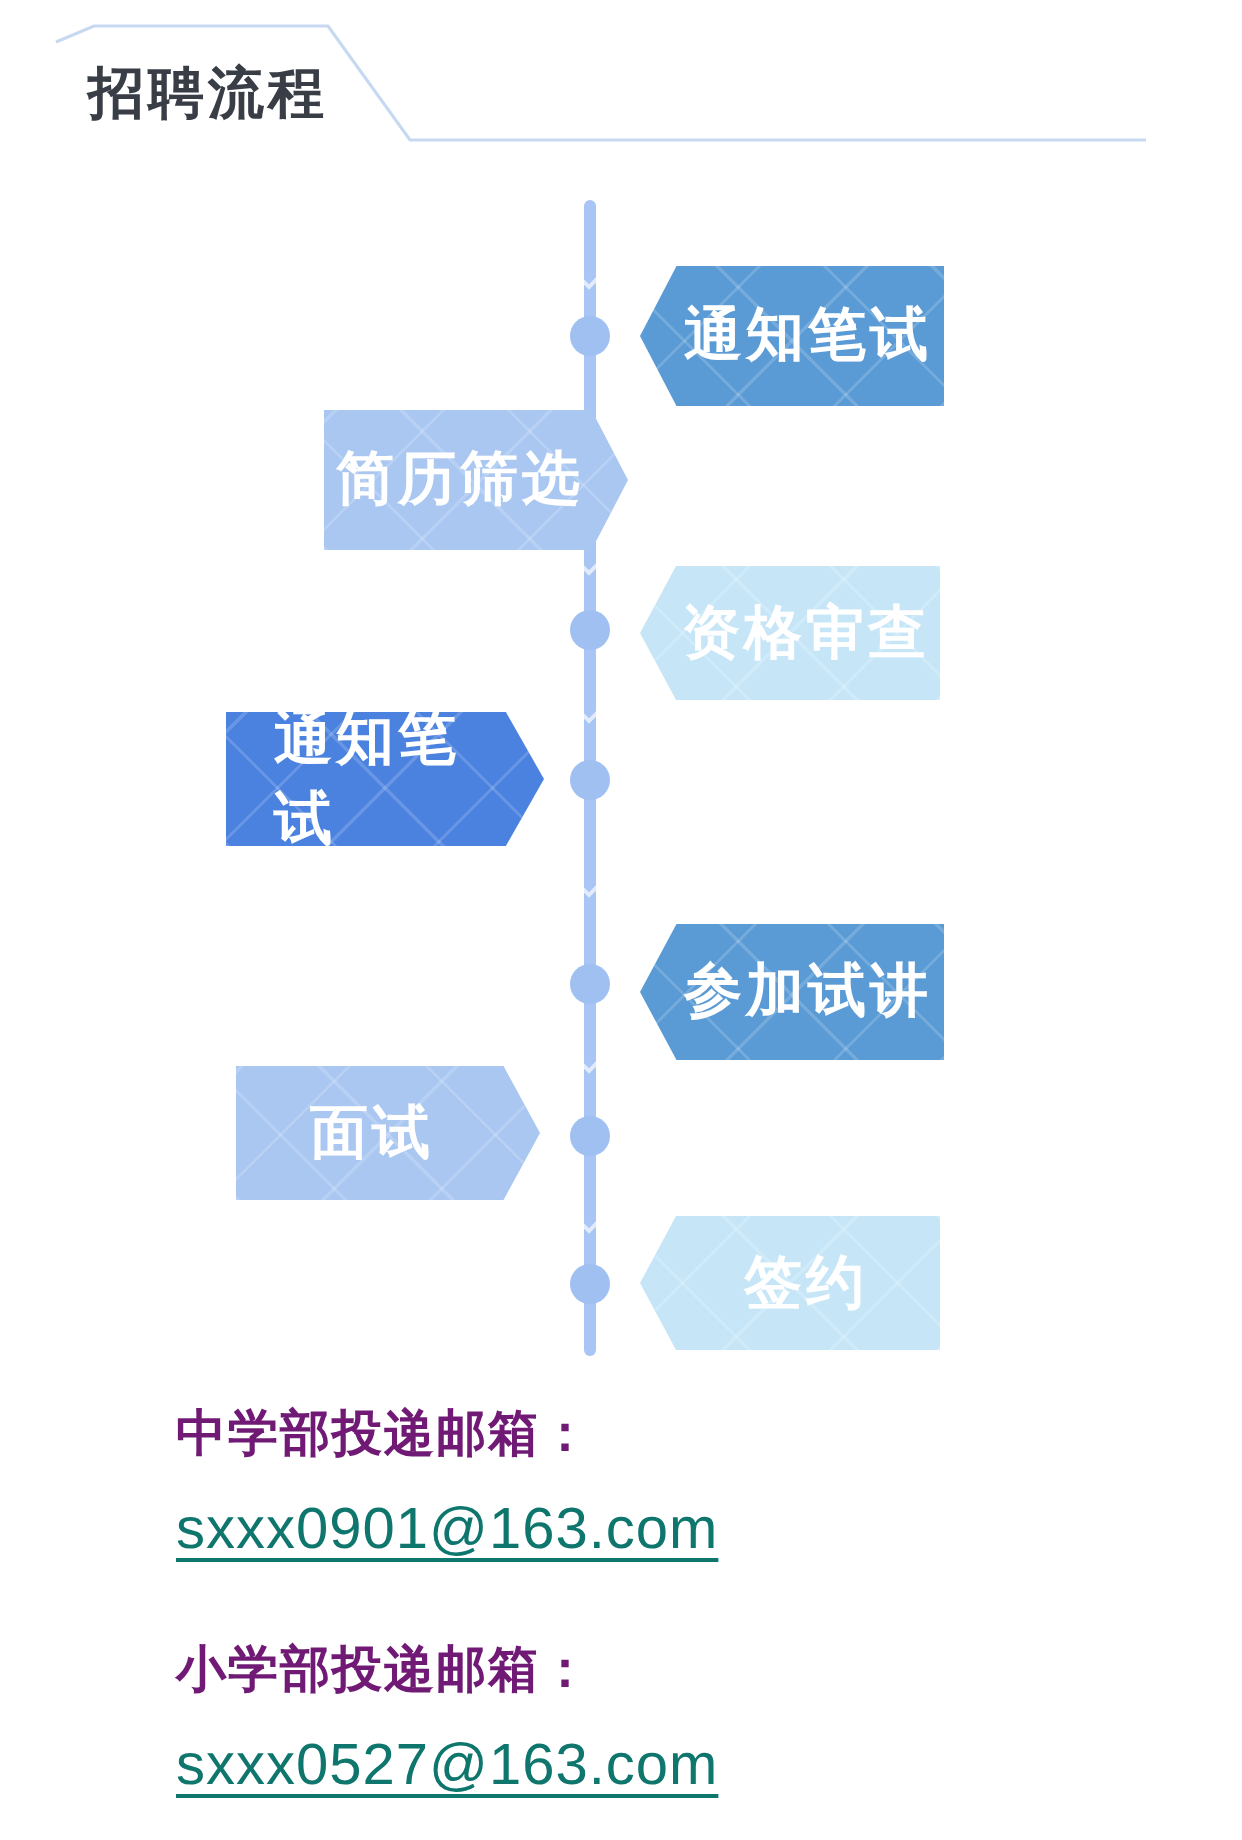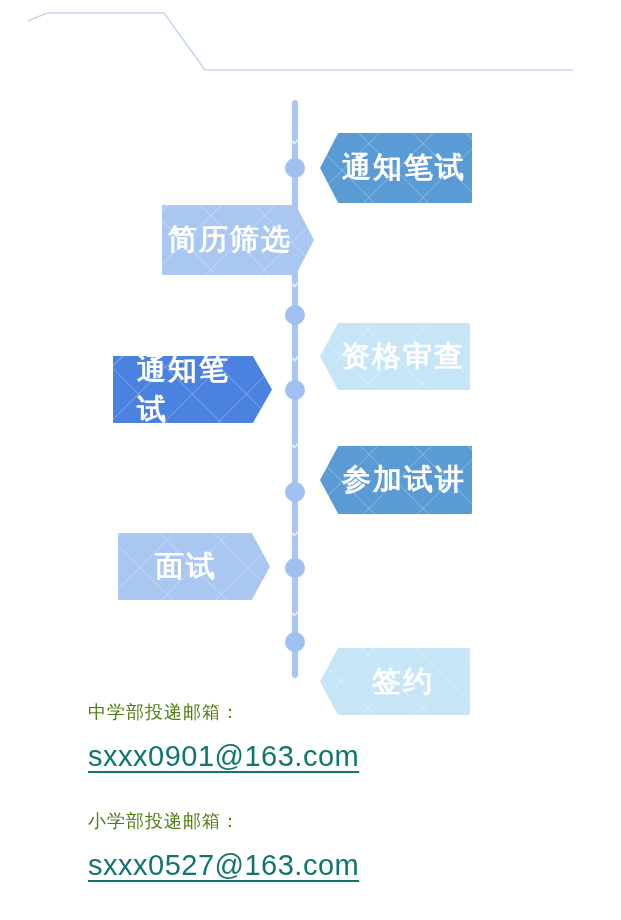--- a/index.html
+++ b/index.html
@@ -38,51 +38,52 @@
     position:absolute; display:flex; align-items:center; justify-content:center;
     color:#ffffff; font-weight:700; font-size:29px; letter-spacing:2px;
     background-image:
       repeating-linear-gradient(45deg,  rgba(255,255,255,.16) 0 1.5px, transparent 1.5px 38px),
       repeating-linear-gradient(-45deg, rgba(255,255,255,.16) 0 1.5px, transparent 1.5px 38px);
   }
   .tag.point-left  { clip-path:polygon(0 50%, 12% 0, 100% 0, 100% 100%, 12% 100%); padding-left:16px; }
   .tag.point-right { clip-path:polygon(0 0, 88% 0, 100% 50%, 88% 100%, 0 100%);    padding-right:16px; }
   .tone-medium { background-color:#5b9bd5; }
   .tone-light  { background-color:#a9c7f1; }
-  .tone-pale   { background-color:#c6e6f8;margin-top:40px; }
+  .tone-pale   { background-color:#c6e6f8; }
   .tone-dark   { background-color:#4b82e0; }
 
   .tag1 { left:320px; top:133px; width:152px; height:70px; }
   .tag2 { left:118px; top:205px; width:152px; height:70px;margin-left:44px; }
   .tag3 { left:320px; top:283px; width:150px; height:67px; }
   .tag4 { left:113px; top:356px; width:159px; height:67px;padding-left:24px; }
-  .tag5 { left:320px; top:446px; width:152px; height:68px; }
+  .tag5 { left:320px; top:462px; width:152px; height:68px; }
   .tag6 { left:118px; top:533px; width:152px; height:67px; }
   .tag7 { left:320px; top:608px; width:150px; height:67px; }
 
   
   .contacts { position:absolute; left:88px; top:700px; }
   .contact-label {
-    font-size:18px; color:#4d7c0f; letter-spacing:1px; margin-bottom:16px;
+    font-size:25px; color:#701a75; letter-spacing:1px; margin-bottom:16px;font-weight:bold;
   }
   .contact-email {
     display:inline-block; font-size:29px; font-weight:500; color:#0f766e;
     text-decoration:underline; text-decoration-thickness:2px; text-underline-offset:5px;
     letter-spacing:.5px; margin-bottom:36px;
   }
 </style>
 </head>
 <body>
 
 <div class="page">
 
   <svg class="hdr-line" viewBox="0 0 621 80" fill="none" xmlns="http://www.w3.org/2000/svg">
     <polyline points="28,21 47,13 164,13 205,70 573,70" stroke="#c7d9f0" stroke-width="1.6" fill="none"></polyline>
   </svg>
 
+  <div class="page-title">招聘流程</div>
 
   <div class="tl-line"></div>
 
   <div class="tl-chev" style="top:134px"></div>
   <div class="tl-chev" style="top:204px"></div>
   <div class="tl-chev" style="top:277px"></div>
   <div class="tl-chev" style="top:351px"></div>
   <div class="tl-chev" style="top:438px"></div>
   <div class="tl-chev" style="top:526px"></div>
   <div class="tl-chev" style="top:606px"></div>

